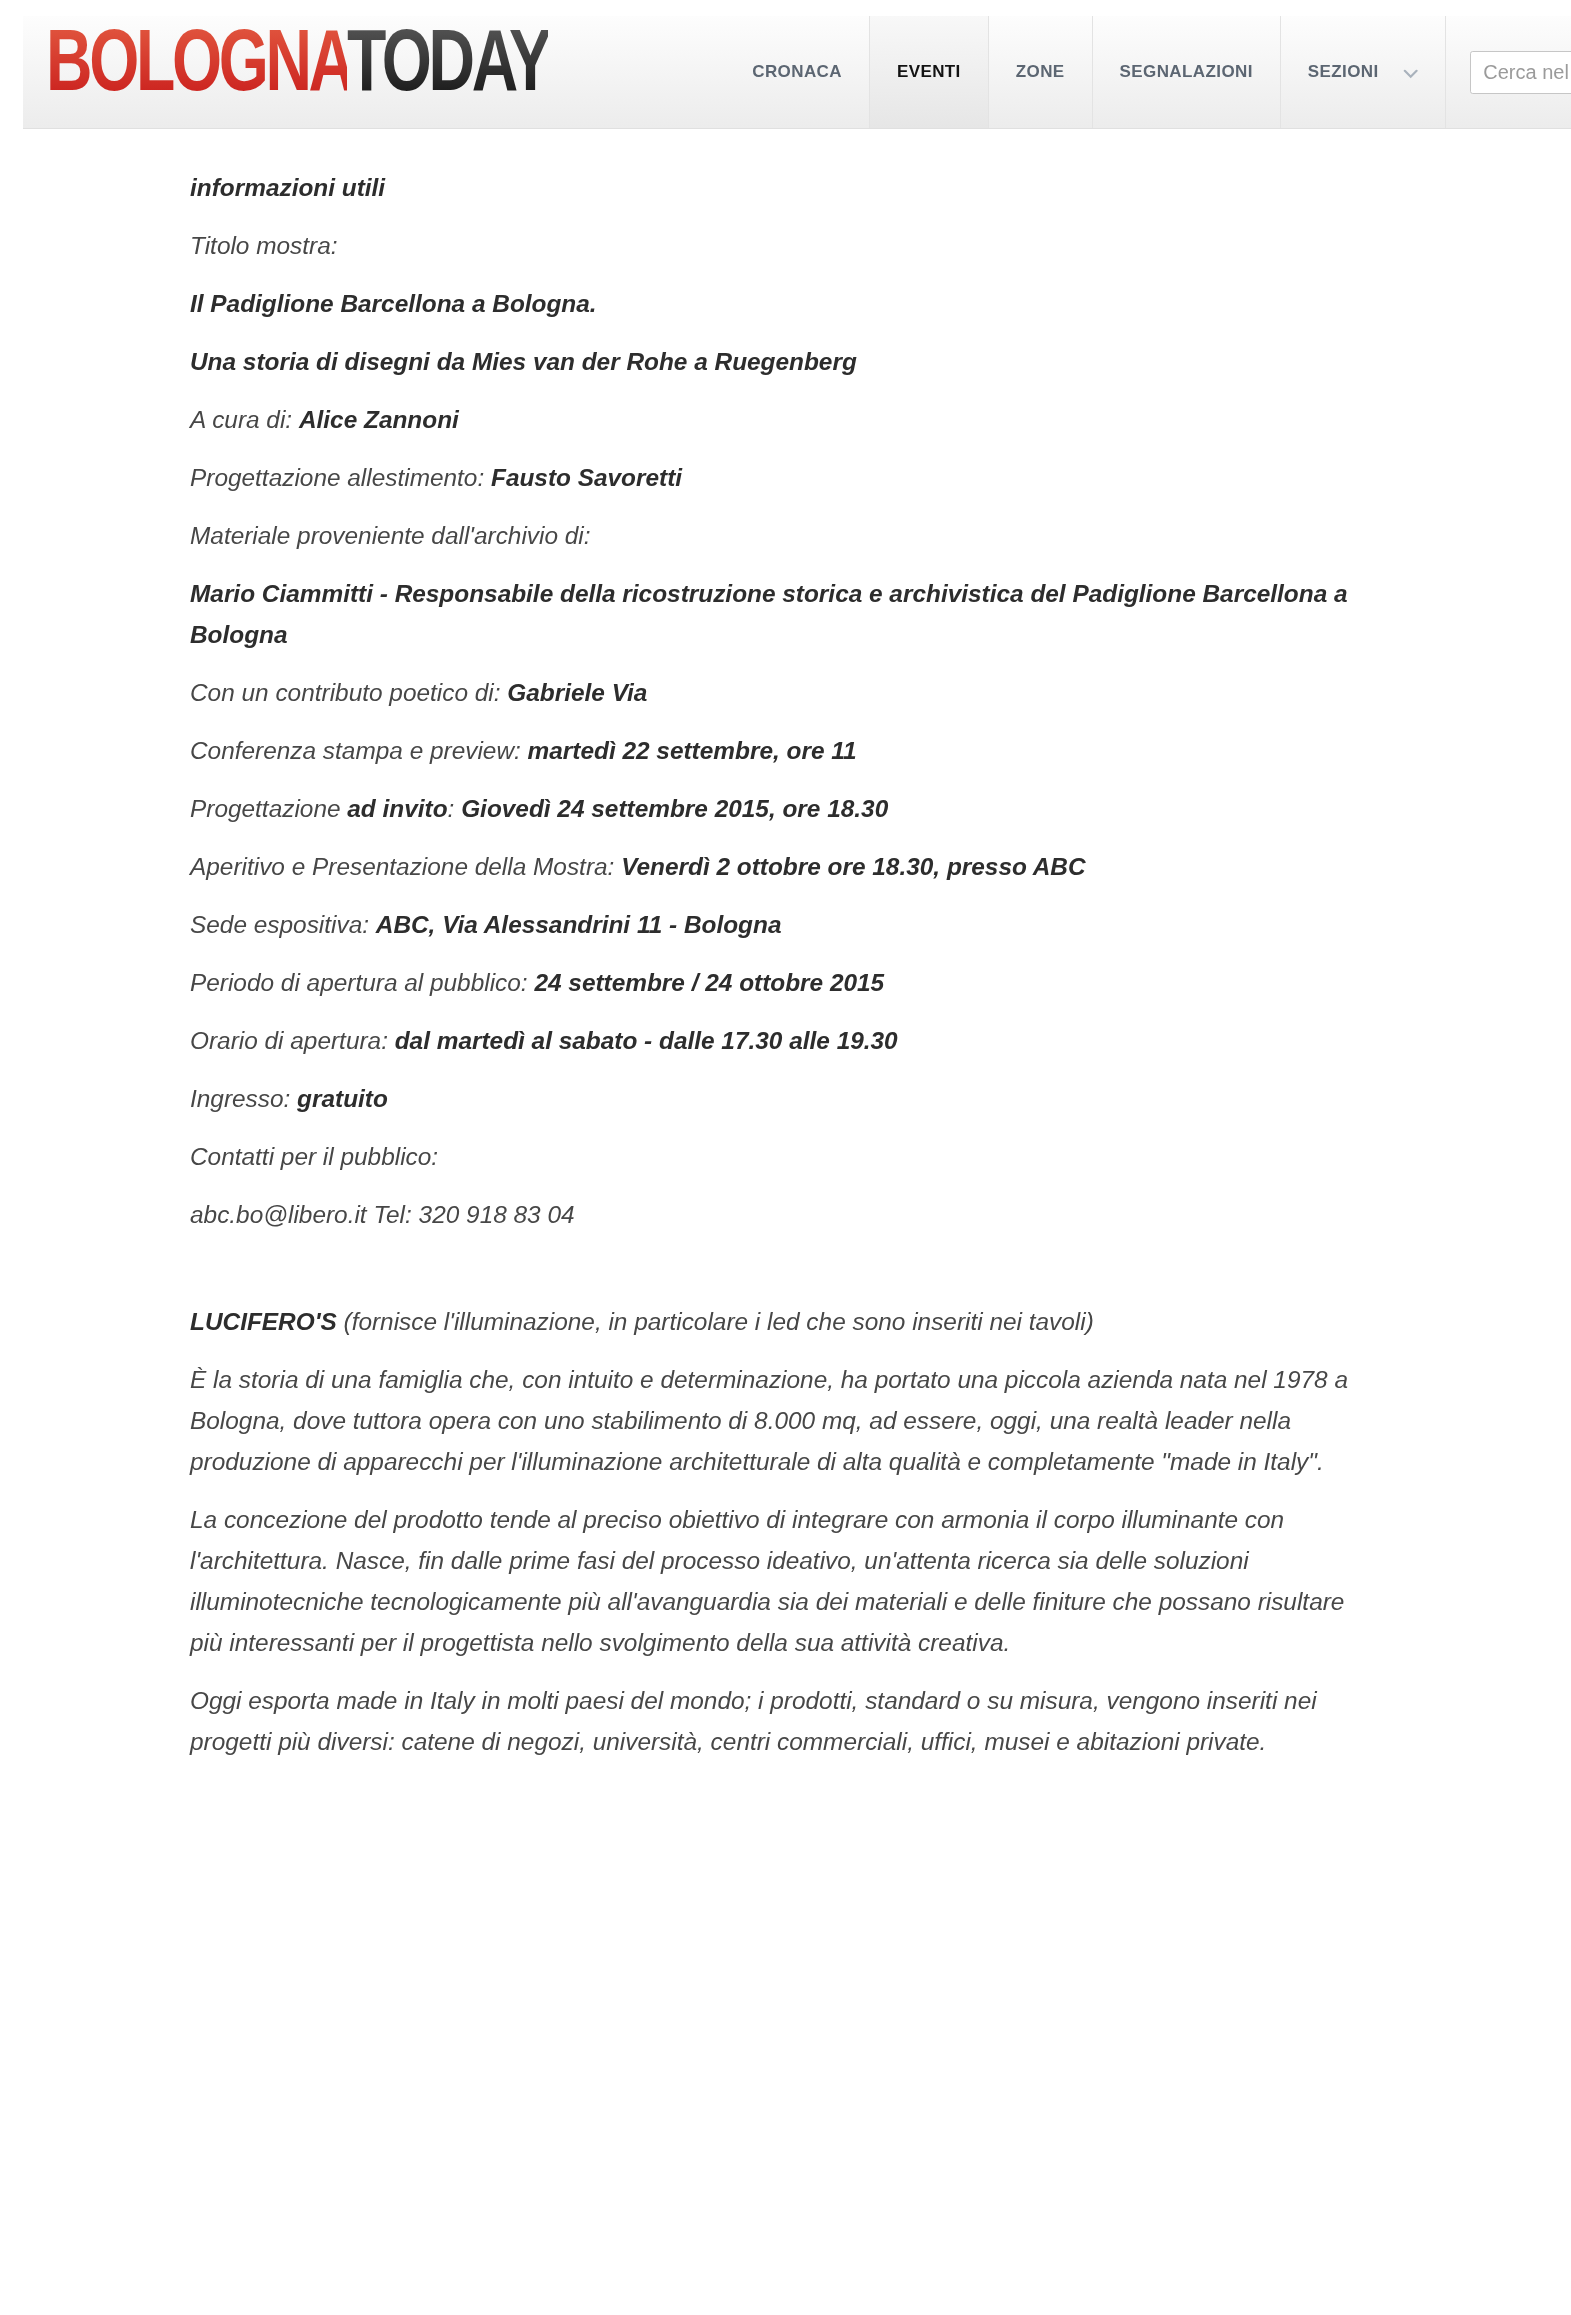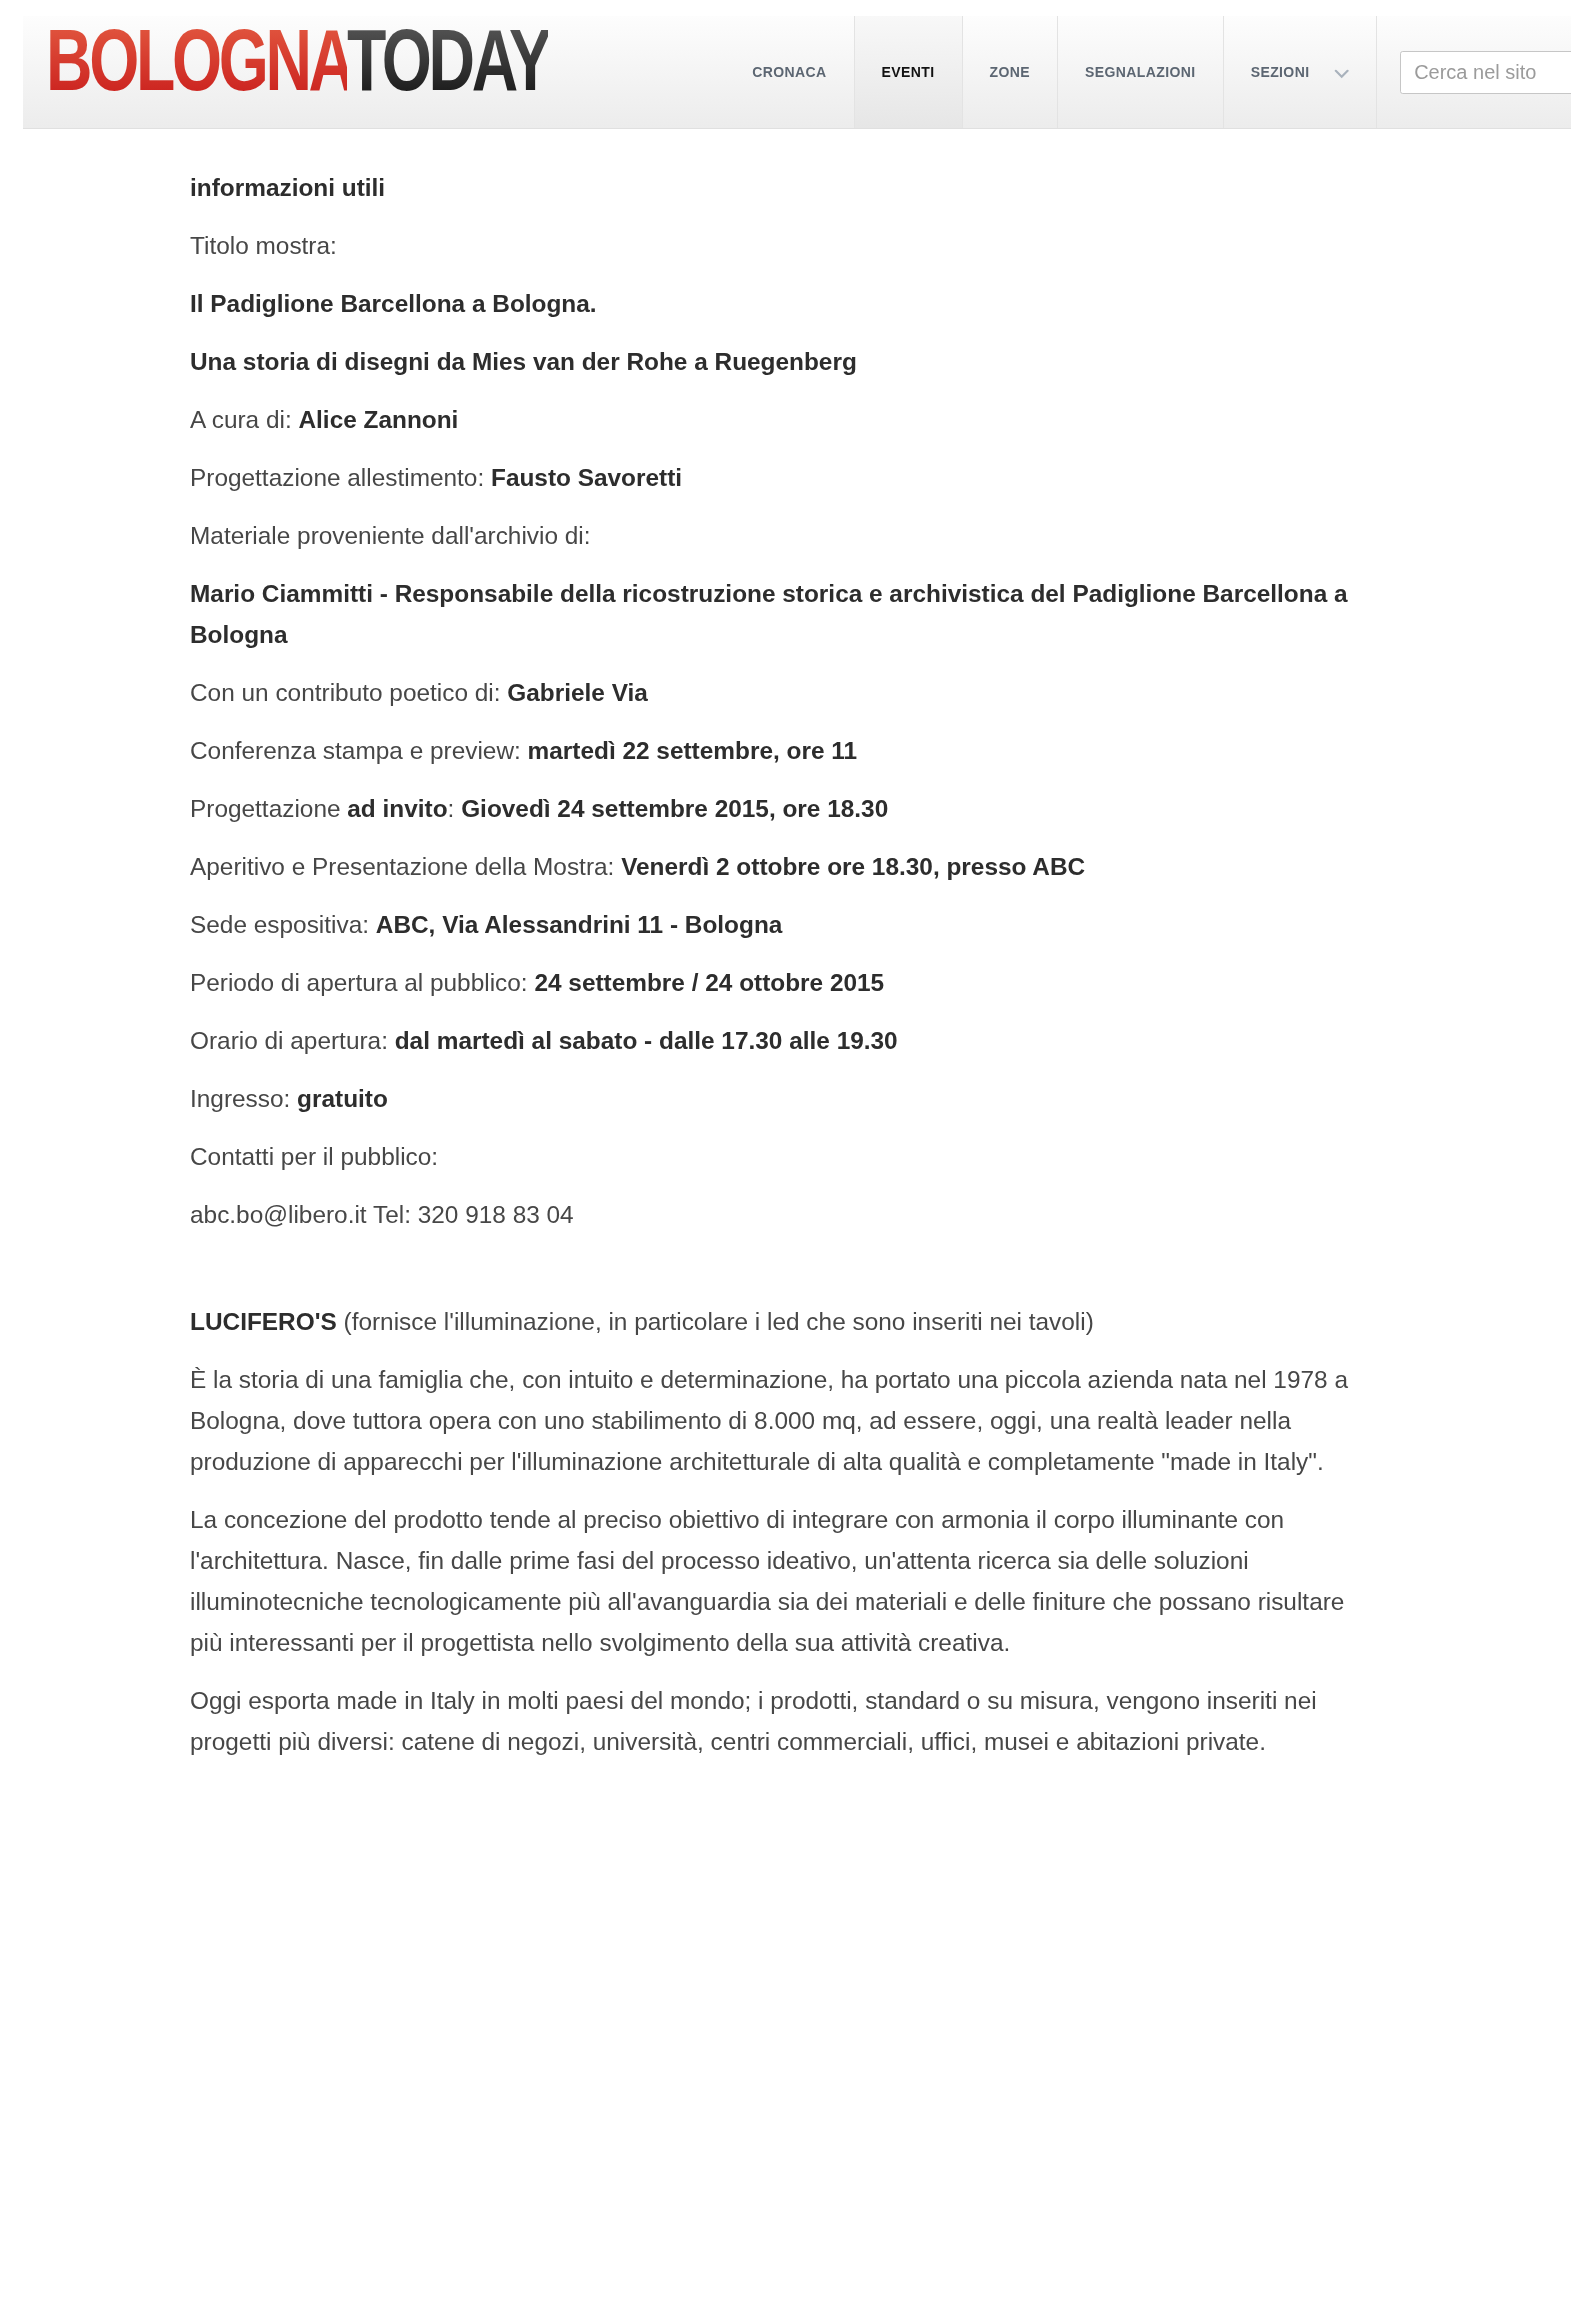--- a/index.html
+++ b/index.html
@@ -56,21 +56,21 @@
 
   .nav {
     display: flex;
     margin-left: auto;
     align-items: stretch;
   }
   .nav-item {
     display: flex;
     align-items: center;
     padding: 0 27px;
-    font-size: 14px;
+    font-size: 17px;
     font-weight: bold;
     letter-spacing: 0.4px;
     color: var(--nav-text, #5c6672);
     text-decoration: none;
     cursor: pointer;
     border-left: 0.9px solid #e3e3e3;
   }
   .nav-item:first-child { border-left: none; }
   .nav-item:last-child { border-right: 0.9px solid #e3e3e3; gap: 16px; }
   .nav-item.active {
@@ -101,20 +101,21 @@
   
   .content {
     padding: 38px 0 0 190px;
     width: 1361px; 
   }
   .content p {
     margin: 0 0 17px 0;
     font-size: 24.4px;
     line-height: 41px;
     color: var(--body-text, #474747);
+    font-style: italic;
   }
   .content p strong { color: var(--bold-text, #2d2d2d); }
   .content p.gap-top { margin-top: 66px; }
 </style>
 </head>
 <body>
 
 <div class="page">
 
   <header class="topbar">

